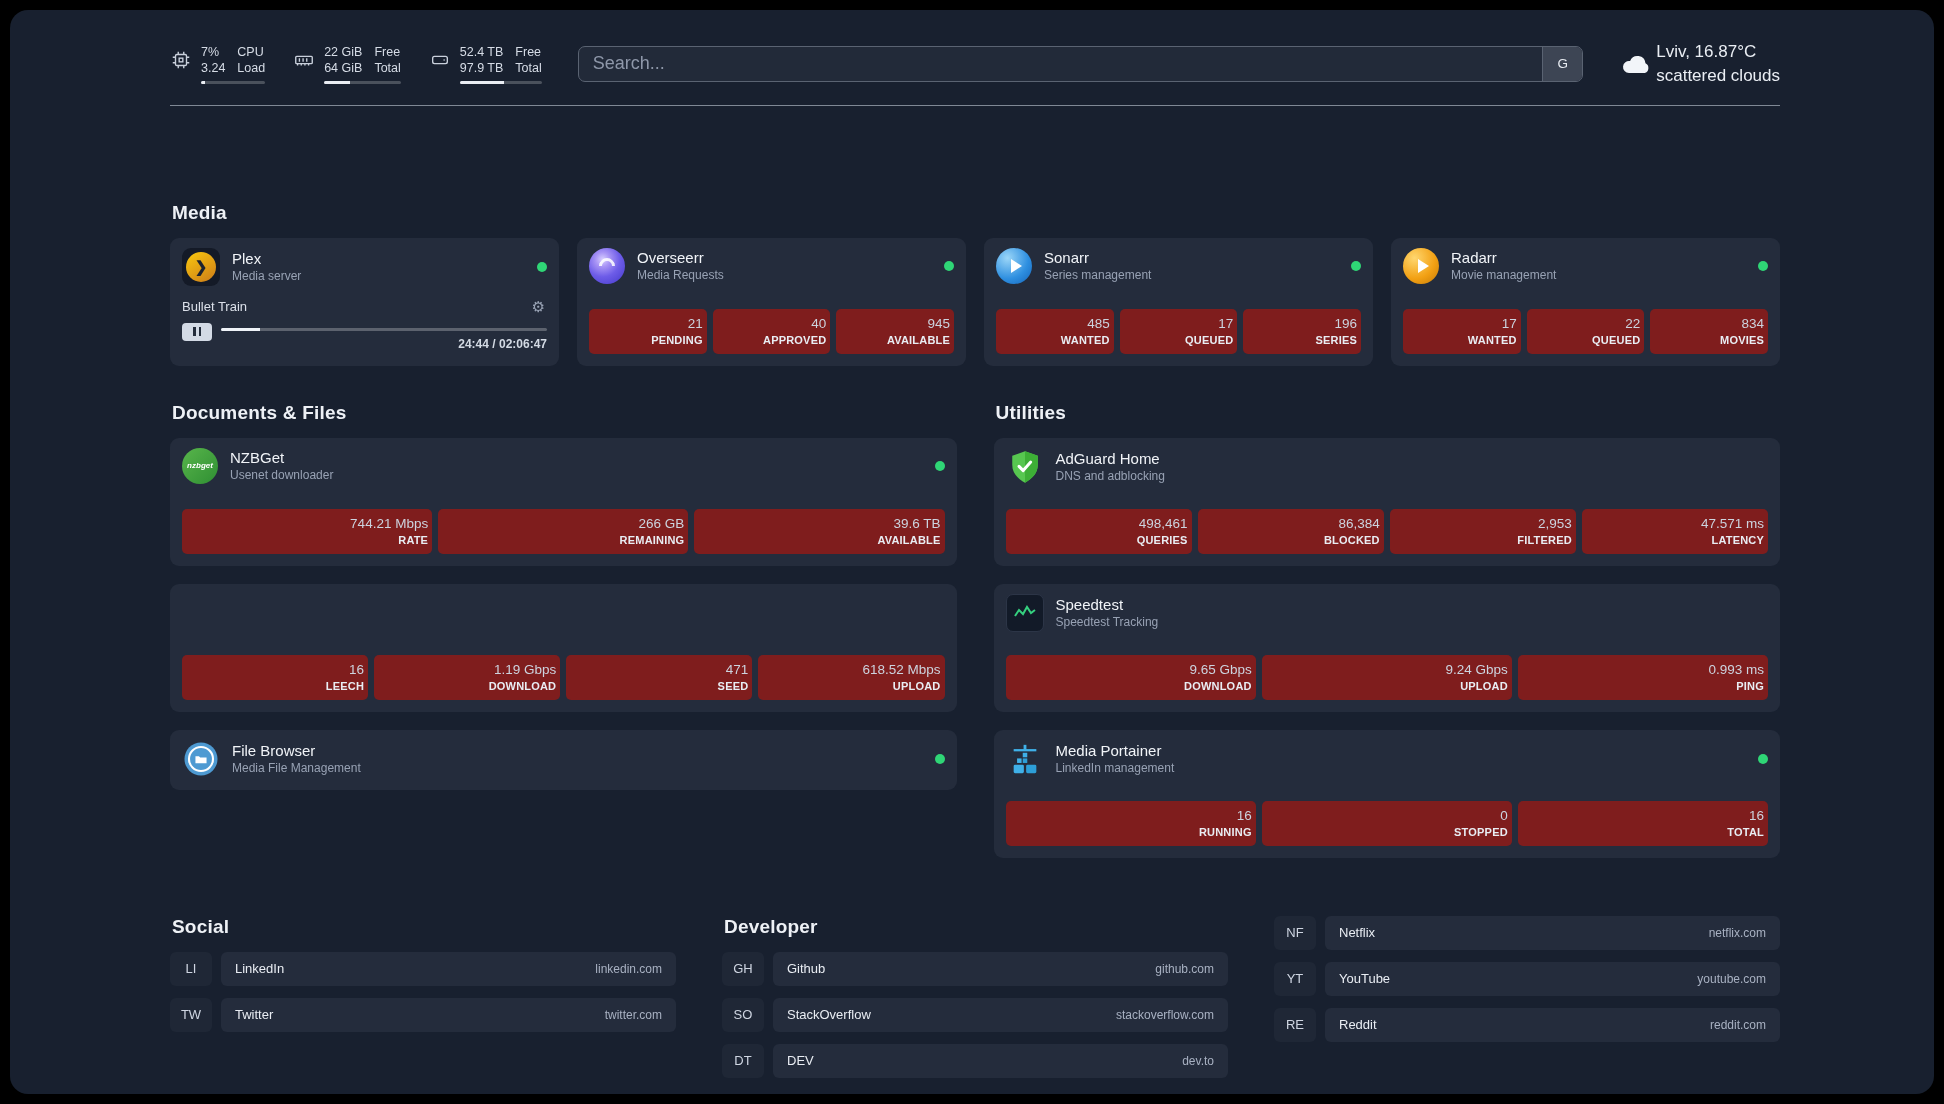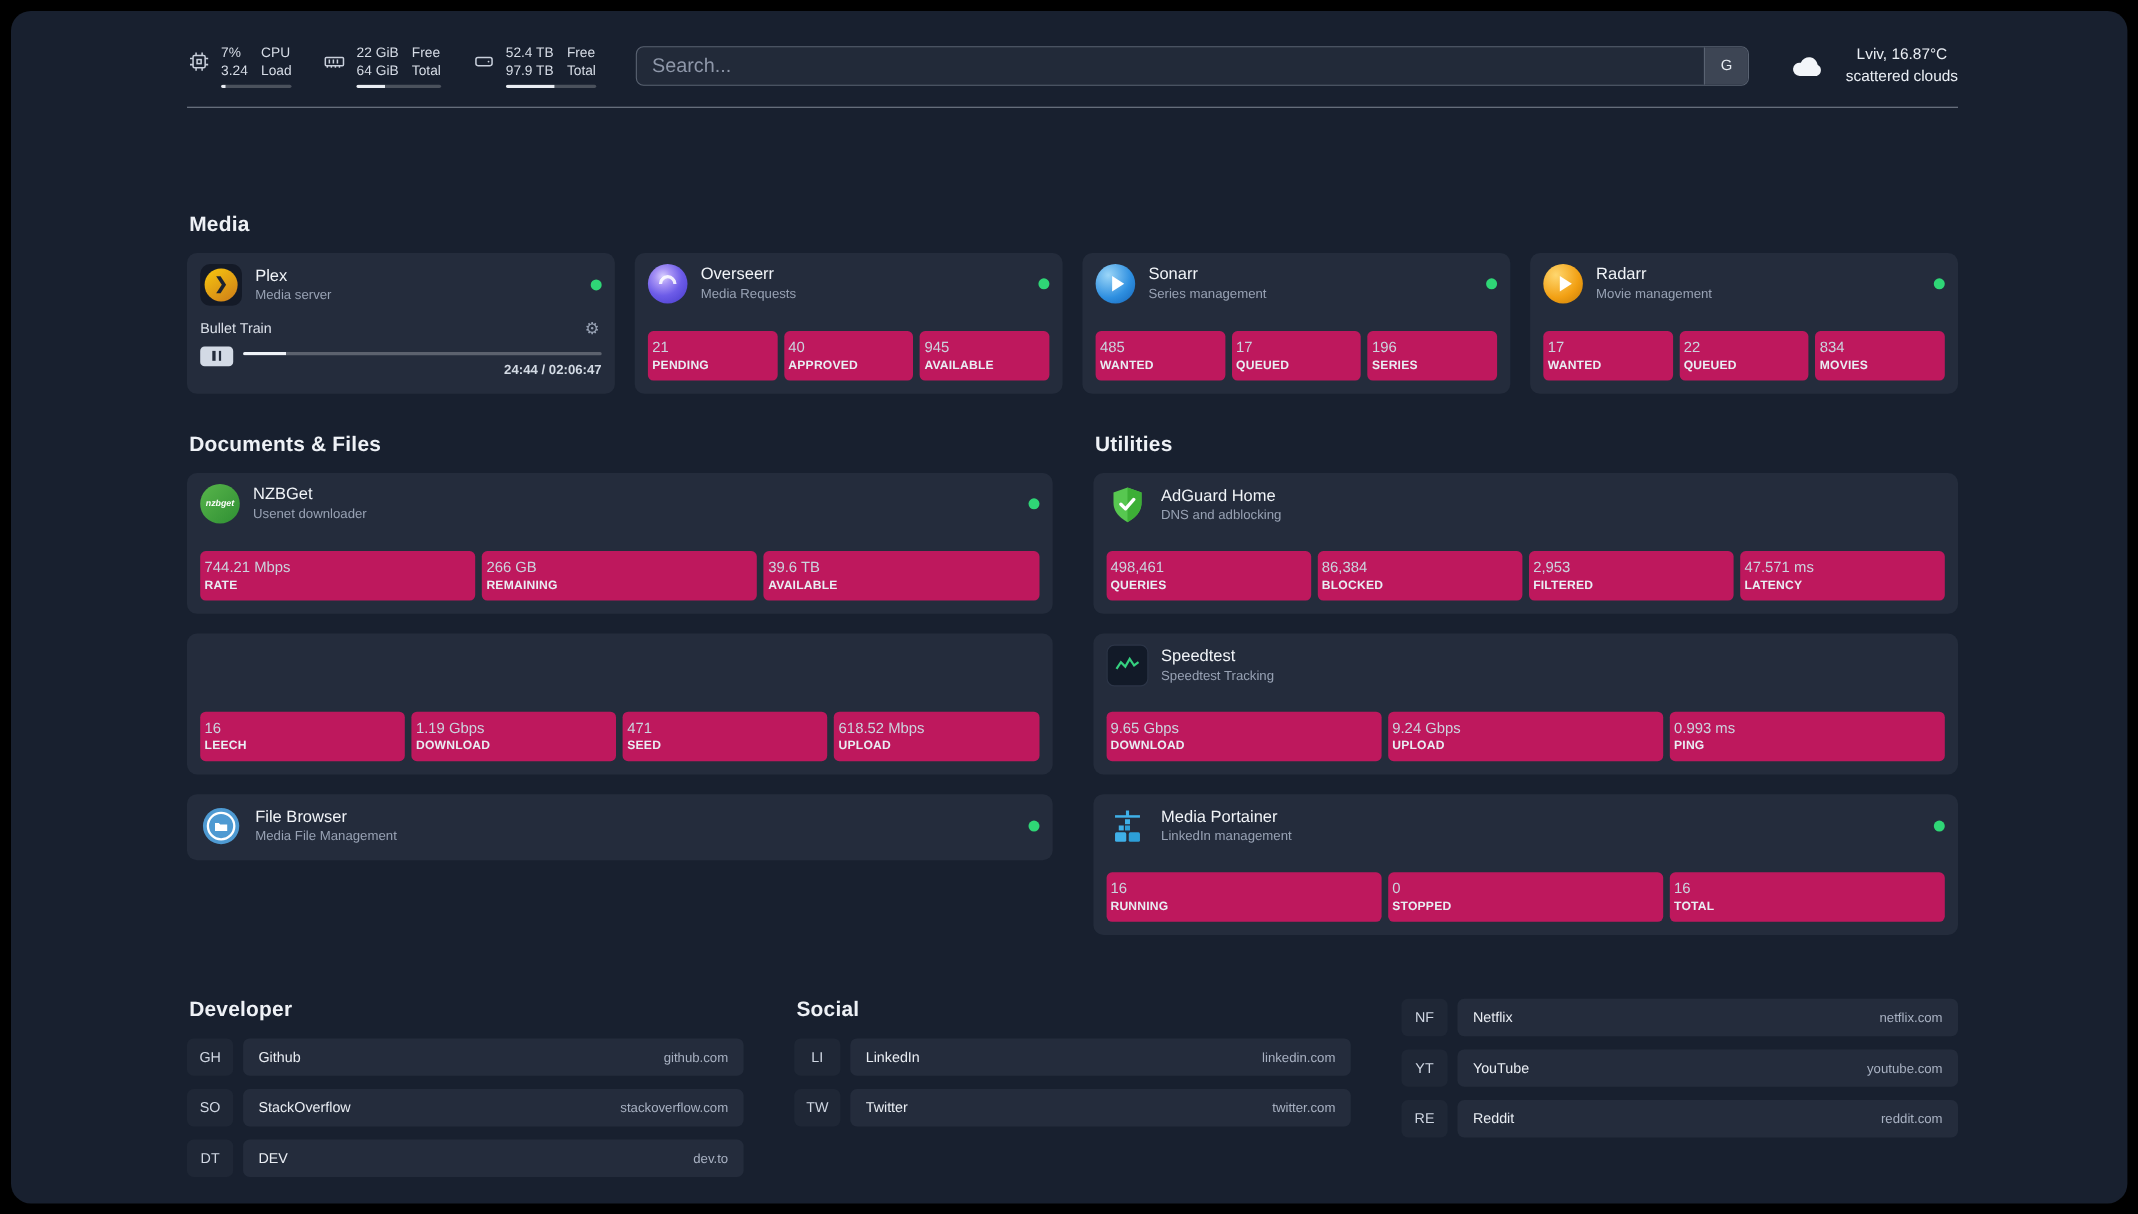--- a/index.html
+++ b/index.html
@@ -24,21 +24,21 @@
   .res-bar i { display:block; height:100%; background:#e9edf3; }
 
   .search { flex:1; display:flex; align-items:center; height:36px; margin:0 36px;
     background:#222a39; border:1px solid #5a6372; border-radius:7px; overflow:hidden; }
   .search input { flex:1; background:transparent; border:none; outline:none;
     color:#e2e7ef; padding:0 14px; font-size:18px; font-family:inherit; }
   .search input::placeholder { color:#8e97a9; }
   .g-btn { width:40px; align-self:stretch; background:#3d4554; color:#e8ecf2;
     border:none; border-left:1px solid #5a6372; font-size:13.5px; cursor:pointer; font-family:inherit; }
 
-  .weather { display:flex; align-items:center; gap:16px; color:#eaeef4; font-size:14px; line-height:1.4;text-align:center; }
+  .weather { display:flex; align-items:center; gap:1px; color:#eaeef4; font-size:17px; line-height:1.4; }
   .weather svg { width:36px; height:26px; display:block; }
 
   .divider { margin:17px 0 0; border:none; border-top:1px solid rgba(214,222,234,0.55); }
 
   
   h2.sec-title { font-size:19px; font-weight:600; color:#eef1f6; margin:0 0 14px 2px; letter-spacing:.2px; }
   .sec-media { margin-top:96px; }
   .grid4 { display:grid; grid-template-columns:repeat(4,1fr); gap:18px; }
   .cols2 { display:grid; grid-template-columns:1fr 1fr; gap:37px; margin-top:36px; }
   .col-stack { display:flex; flex-direction:column; gap:18px; }
@@ -46,21 +46,21 @@
   .card { background:#242c3c; border-radius:9px; padding:10px 12px 12px;
     display:flex; flex-direction:column; }
   .grid4 .card, .tall { min-height:128px; }
   .card-head { display:flex; align-items:center; gap:12px; cursor:pointer; }
   .app-text { display:flex; flex-direction:column; }
   .app-name { font-size:15px; color:#f1f4f8; font-weight:500; }
   .app-desc { font-size:12px; color:#98a2b4; margin-top:2px; }
   .dot { margin-left:auto; width:10px; height:10px; border-radius:50%; background:#2fd676; flex:none; }
 
   .stats { display:flex; gap:6px; margin-top:auto; padding-top:12px; }
-  .stat { flex:1; background:#be185d; border-radius:5px; text-align:left; padding:7px 4px 8px; }
+  .stat { flex:1; background:#7f1d1d; border-radius:5px; text-align:right; padding:7px 4px 8px; }
   .stat-value { font-size:13.5px; color:#ccd3de; white-space:nowrap; }
   .stat-label { font-size:11px; font-weight:700; color:#e9edf3; margin-top:3px; letter-spacing:.2px; }
 
   
   .app-icon { width:38px; height:38px; border-radius:9px; display:flex;
     align-items:center; justify-content:center; flex:none; }
   .app-icon.plex { background:#141a27; }
   .plex-circle { width:30px; height:30px; border-radius:50%;
     background:linear-gradient(145deg,#f9c80e,#cc7b19); display:flex; align-items:center; justify-content:center; }
   .plex-chevron { color:#1b2230; font-weight:700; font-size:15px; line-height:1; }
@@ -502,20 +502,38 @@
           </div>
         </div>
 
       </div>
     </section>
   </div>
 
   <div class="bookmarks">
 
     <section>
+      <h2 class="sec-title">Social</h2>
+      <div class="bm-item">
+        <span class="bm-abbr">LI</span>
+        <span class="bm-bar">
+          <span class="bm-name">LinkedIn</span>
+          <span class="bm-url">linkedin.com</span>
+        </span>
+      </div>
+      <div class="bm-item">
+        <span class="bm-abbr">TW</span>
+        <span class="bm-bar">
+          <span class="bm-name">Twitter</span>
+          <span class="bm-url">twitter.com</span>
+        </span>
+      </div>
+    </section>
+
+    <section>
       <h2 class="sec-title">Developer</h2>
       <div class="bm-item">
         <span class="bm-abbr">GH</span>
         <span class="bm-bar">
           <span class="bm-name">Github</span>
           <span class="bm-url">github.com</span>
         </span>
       </div>
       <div class="bm-item">
         <span class="bm-abbr">SO</span>
@@ -527,38 +545,20 @@
       <div class="bm-item">
         <span class="bm-abbr">DT</span>
         <span class="bm-bar">
           <span class="bm-name">DEV</span>
           <span class="bm-url">dev.to</span>
         </span>
       </div>
     </section>
 
     <section>
-      <h2 class="sec-title">Social</h2>
-      <div class="bm-item">
-        <span class="bm-abbr">LI</span>
-        <span class="bm-bar">
-          <span class="bm-name">LinkedIn</span>
-          <span class="bm-url">linkedin.com</span>
-        </span>
-      </div>
-      <div class="bm-item">
-        <span class="bm-abbr">TW</span>
-        <span class="bm-bar">
-          <span class="bm-name">Twitter</span>
-          <span class="bm-url">twitter.com</span>
-        </span>
-      </div>
-    </section>
-
-    <section>
       <div class="bm-item">
         <span class="bm-abbr">NF</span>
         <span class="bm-bar">
           <span class="bm-name">Netflix</span>
           <span class="bm-url">netflix.com</span>
         </span>
       </div>
       <div class="bm-item">
         <span class="bm-abbr">YT</span>
         <span class="bm-bar">

